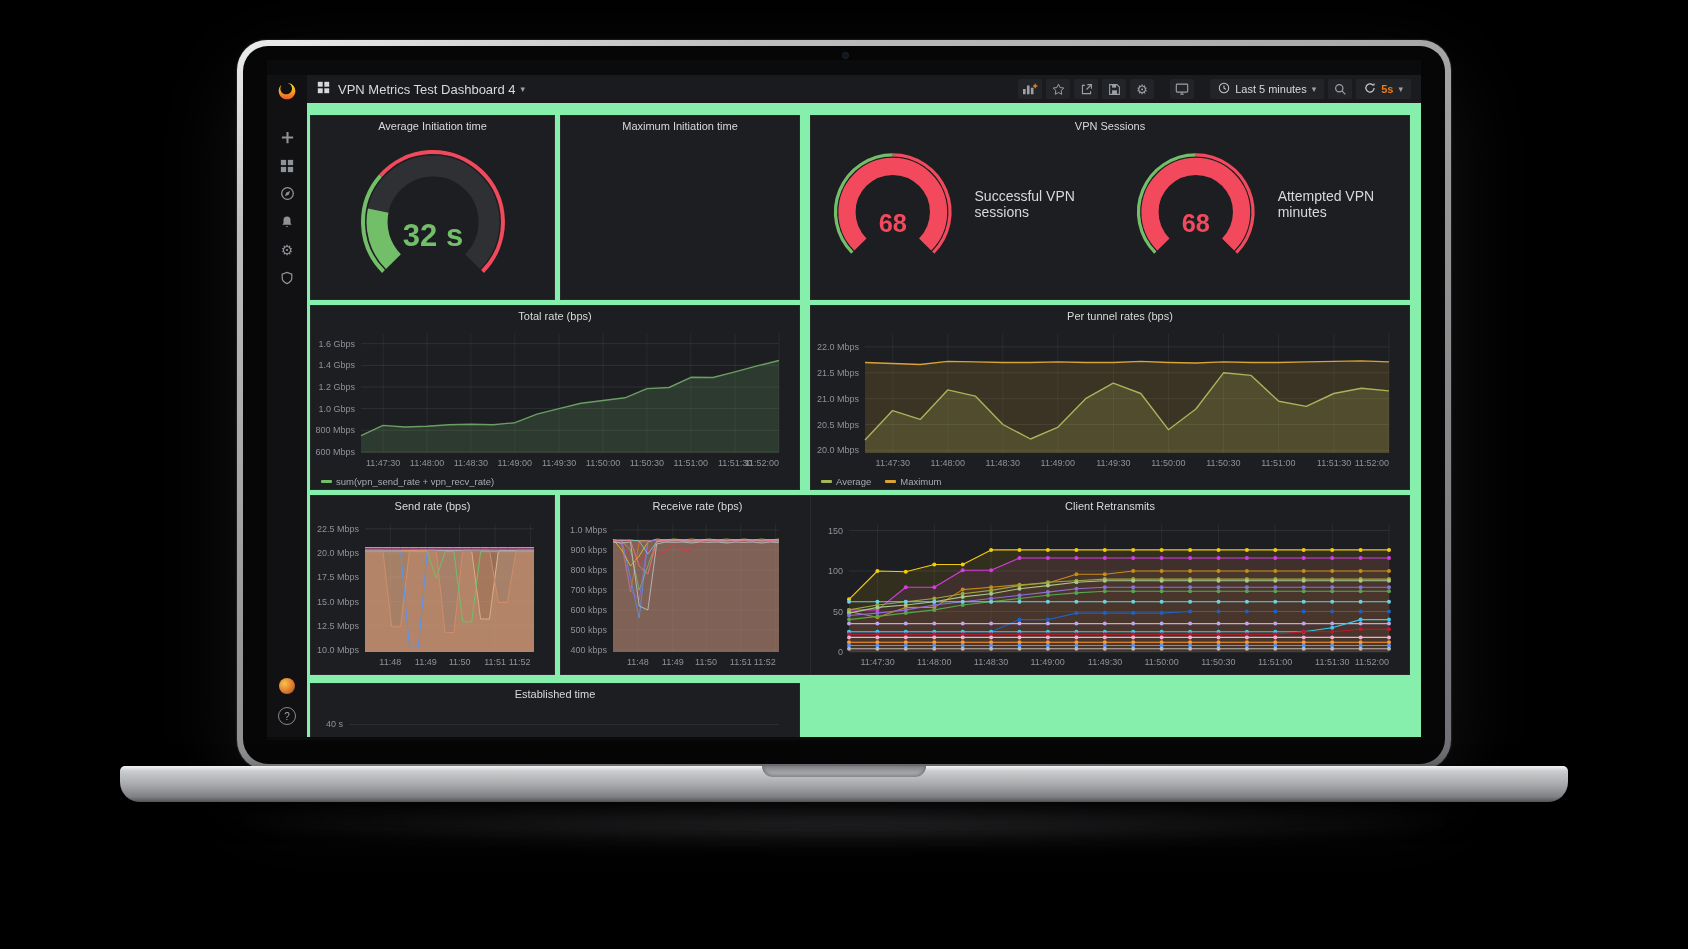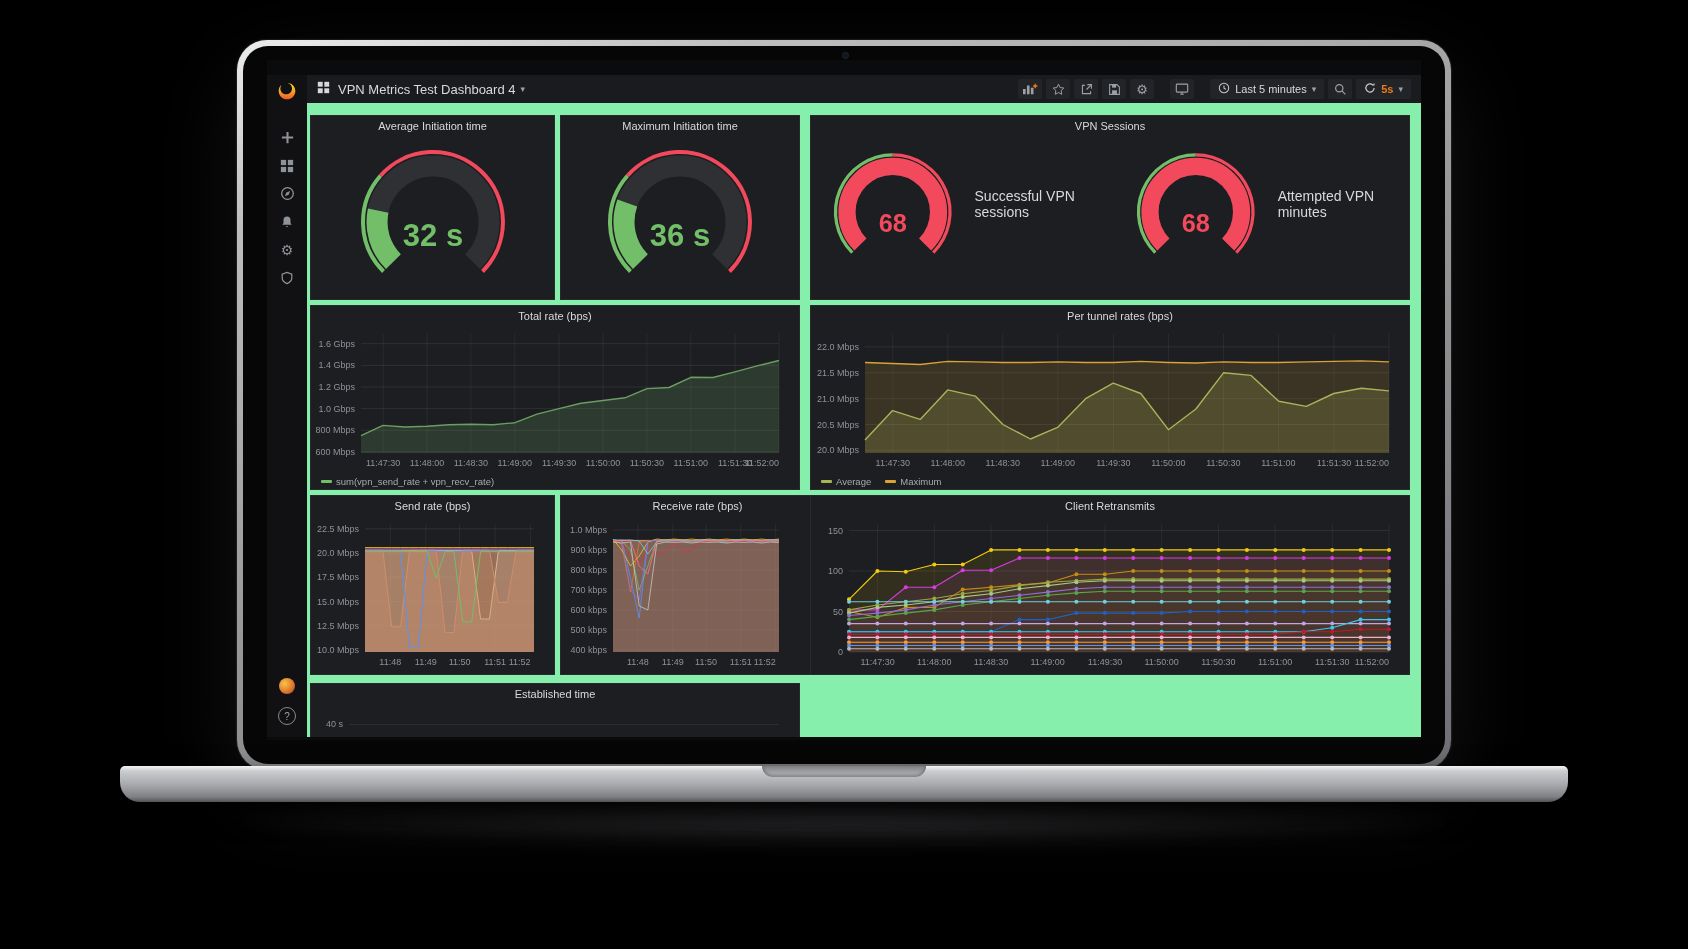--- a/index.html
+++ b/index.html
@@ -210,29 +210,20 @@
       <path d="M60.4 119.6A56 56 0 0 1 45.2 68.6" stroke="#73bf69" stroke-width="21" fill="none"></path>
       <path d="M50.5 129.5A70 70 0 0 1 47.5 33.7" stroke="#73bf69" stroke-width="4" fill="none"></path>
       <path d="M47.5 33.7A70 70 0 1 1 149.5 129.5" stroke="#f2495c" stroke-width="4" fill="none"></path>
       <text x="100" y="104" text-anchor="middle" class="gauge-val" fill="#73bf69">32 s</text>
     </svg></div>
               </div>
             </div>
 
             <div class="panel" style="left:253px;top:12px;width:240px;height:185px;">
               <div class="panel-title">Maximum Initiation time</div>
-              <div class="gbody">
-                <div class="gauge-wrap"><svg class="gauge-svg" viewBox="0 0 200 150" preserveAspectRatio="xMidYMid meet">
-      <path d="M60.4 119.6A56 56 0 1 1 139.6 119.6" stroke="#2f3034" stroke-width="21" fill="none"></path>
-      <path d="M60.4 119.6A56 56 0 0 1 47.3 61.0" stroke="#73bf69" stroke-width="21" fill="none"></path>
-      <path d="M50.5 129.5A70 70 0 0 1 47.5 33.7" stroke="#73bf69" stroke-width="4" fill="none"></path>
-      <path d="M47.5 33.7A70 70 0 1 1 149.5 129.5" stroke="#f2495c" stroke-width="4" fill="none"></path>
-      <text x="100" y="104" text-anchor="middle" class="gauge-val" fill="#73bf69">36 s</text>
-    </svg></div>
-              </div>
             </div>
 
             <div class="panel vpn" style="left:503px;top:12px;width:600px;height:185px;">
               <div class="panel-title">VPN Sessions</div>
               <div class="gbody">
                 <div class="gauge-group">
                   <div class="gauge-wrap"><svg class="gauge-svg" viewBox="0 0 200 150" preserveAspectRatio="xMidYMid meet">
       <path d="M60.4 119.6A56 56 0 1 1 139.6 119.6" stroke="#2f3034" stroke-width="21" fill="none"></path>
       <path d="M60.4 119.6A56 56 0 1 1 139.6 119.6" stroke="#f2495c" stroke-width="21" fill="none"></path>
       <path d="M50.5 129.5A70 70 0 0 1 100.0 10.0" stroke="#73bf69" stroke-width="4" fill="none"></path>

